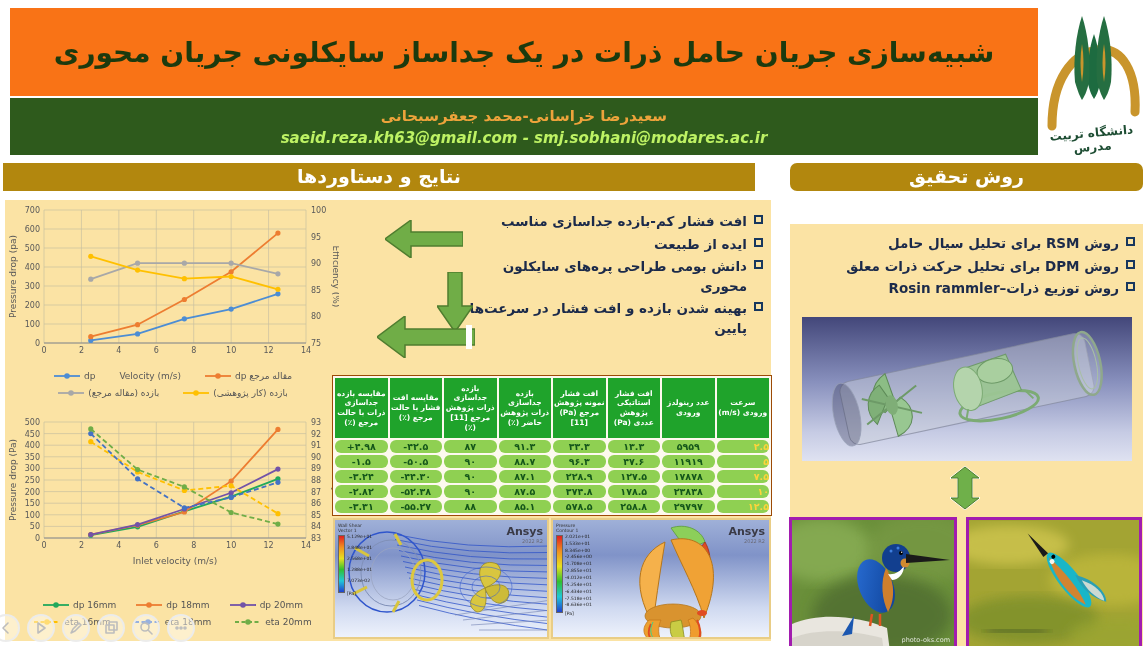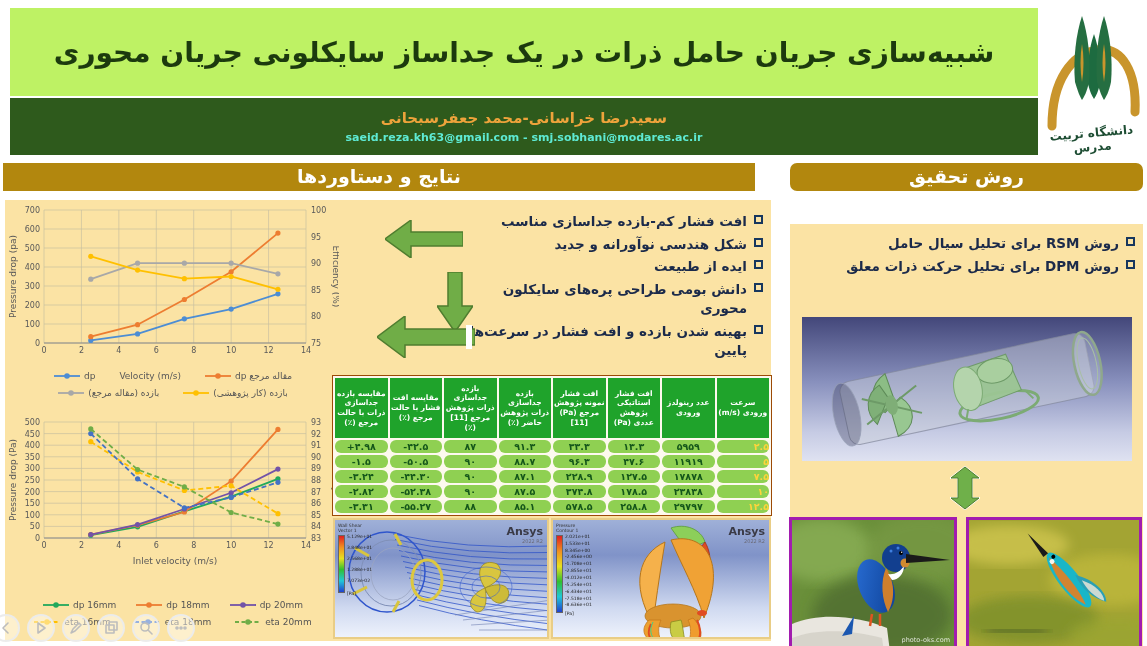--- a/index.html
+++ b/index.html
@@ -1,26 +1,26 @@
 <!DOCTYPE html>
 <html lang="fa"><head>
 <meta charset="utf-8">
 <style>
   html,body{margin:0;padding:0;background:#fff;}
   *{box-sizing:border-box;font-family:"DejaVu Sans",sans-serif;}
   .page{position:relative;width:1147px;height:646px;background:#fff;overflow:hidden;}
 
   
-  .title-box{position:absolute;left:10px;top:8px;width:1028px;height:88px;background:#bef264;
+  .title-box{position:absolute;left:10px;top:8px;width:1028px;height:88px;background:#f97316;
     display:flex;align-items:center;justify-content:center;}
   .title-box .t{font-size:28px;font-weight:bold;color:#1c3a0e;direction:rtl;text-align:center;}
   .author-bar{position:absolute;left:10px;top:98px;width:1028px;height:57px;background:#2e5a1c;
     display:flex;flex-direction:column;align-items:center;justify-content:center;gap:4px;}
   .authors{color:#eda33b;font-weight:bold;font-size:15px;direction:rtl;}
-  .emails{color:#5eead4;font-weight:bold;font-size:11px;}
+  .emails{color:#bef264;font-weight:bold;font-size:15px;font-style:italic;}
   .logo{position:absolute;left:1042px;top:4px;width:100px;height:152px;background:#fff;}
   .logo-cal{position:absolute;left:0;bottom:2px;width:100%;text-align:center;font-size:12px;
     font-weight:bold;color:#1d4d33;transform:rotate(-5deg);direction:rtl;}
 
   
   .sec-header{position:absolute;top:163px;height:28px;background:#b2870e;color:#fff;
     font-weight:bold;font-size:19px;line-height:27px;text-align:center;direction:rtl;}
   .sec-left{left:3px;width:752px;}
   .sec-right{left:790px;width:353px;border-radius:7px;}
   .panel{position:absolute;background:#fbe3a4;}
@@ -348,24 +348,20 @@
           </span>
         </div></div>
 
     <ul id="results-bullets" class="bullets">
         <li>
           <span class="bx"></span>
           <span class="bt">افت فشار کم-بازده جداسازی مناسب</span>
         </li>
         <li>
           <span class="bx"></span>
-          <span class="bt">شکل هندسی نوآورانه و جدید</span>
-        </li>
-        <li>
-          <span class="bx"></span>
           <span class="bt">ایده از طبیعت</span>
         </li>
         <li>
           <span class="bx"></span>
           <span class="bt">دانش بومی طراحی پره‌های سایکلون محوری</span>
         </li>
         <li>
           <span class="bx"></span>
           <span class="bt">بهینه شدن بازده و افت فشار در سرعت‌های پایین</span>
         </li>
@@ -558,20 +554,24 @@
   <div class="panel panel-right">
     <ul id="method-bullets" class="bullets">
         <li>
           <span class="bx"></span>
           <span class="bt">روش RSM برای تحلیل سیال حامل</span>
         </li>
         <li>
           <span class="bx"></span>
           <span class="bt">روش DPM برای تحلیل حرکت ذرات معلق</span>
         </li>
+        <li>
+          <span class="bx"></span>
+          <span class="bt">روش توزیع ذرات–Rosin rammler</span>
+        </li>
       </ul>
 
     <div class="cad">
       <svg width="330" height="144" viewBox="0 0 330 144">
         <defs>
           <linearGradient id="cadbg" x1="0" y1="0" x2="0" y2="1">
             <stop offset="0" stop-color="#43477a"></stop>
               <stop offset="0.45" stop-color="#8890bd"></stop>
             <stop offset="0.8" stop-color="#c6cbe4"></stop>
               <stop offset="1" stop-color="#dfe2f1"></stop>

